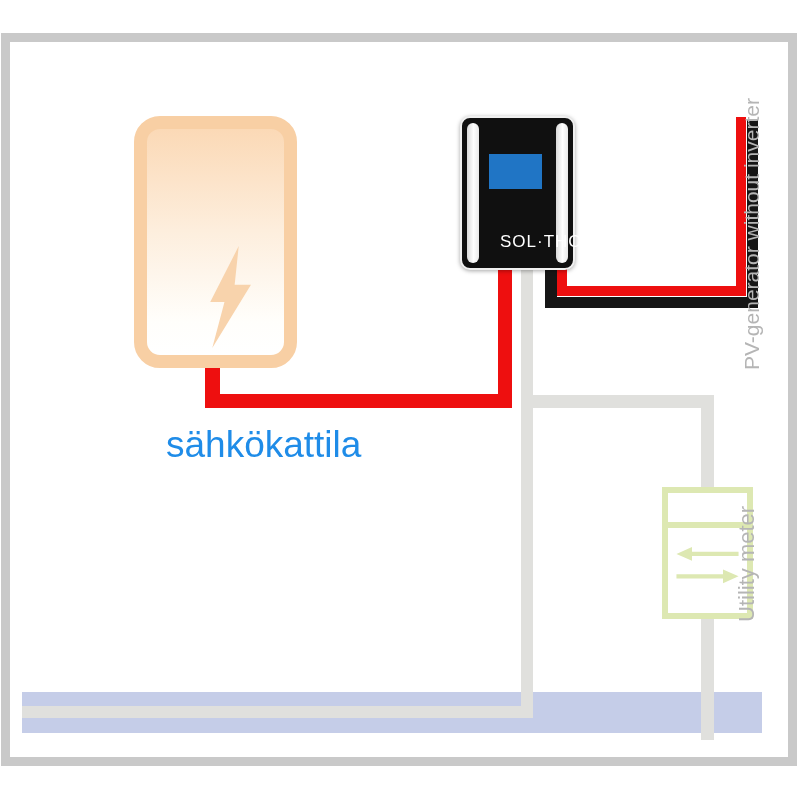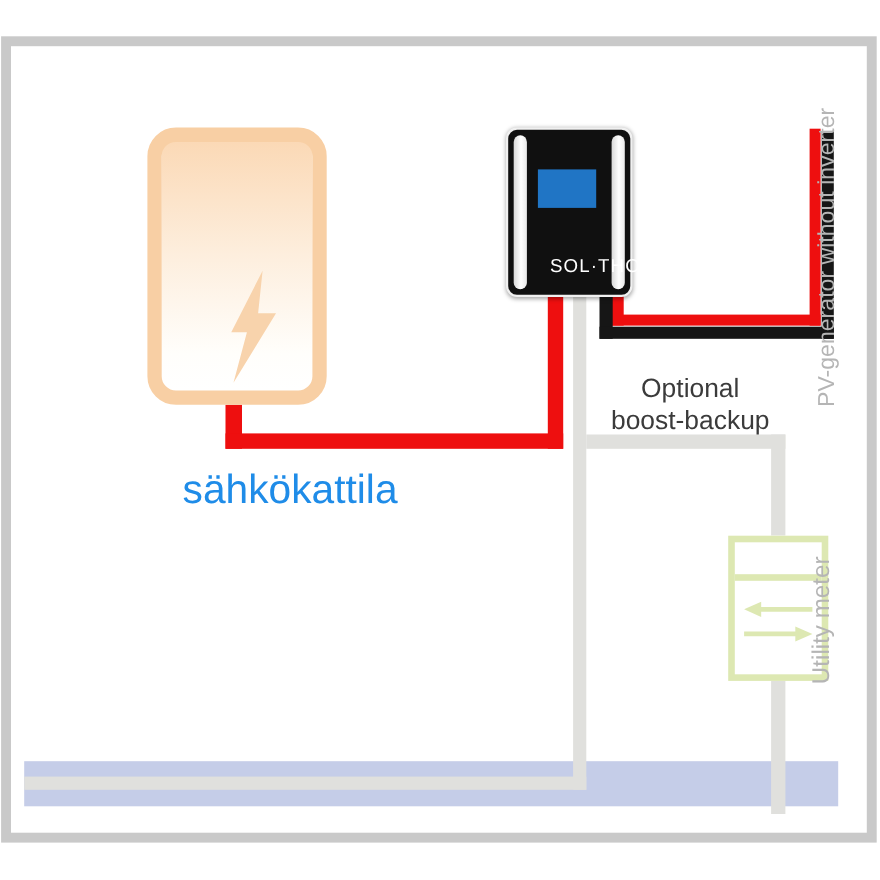--- a/index.html
+++ b/index.html
@@ -118,22 +118,18 @@
         <line x1="76" y1="14" x2="20" y2="14" stroke-width="5"></line>
         <polygon points="22,6 22,22 4,14" stroke="none"></polygon>
         <line x1="4" y1="40" x2="60" y2="40" stroke-width="5"></line>
         <polygon points="58,32 58,48 76,40" stroke="none"></polygon>
       </g>
     </svg>
   </div>
 
   <div class="abs boiler-label">sähkökattila</div>
 
-  <div class="abs boost-label">
-    <div>Optional</div>
-    <div>boost-backup</div>
-  </div>
 
   <div class="abs vtext pv-label">PV-generator without inverter</div>
 
   <div class="abs vtext meter-label">Utility meter</div>
 
 </div>
 
 </body></html>

